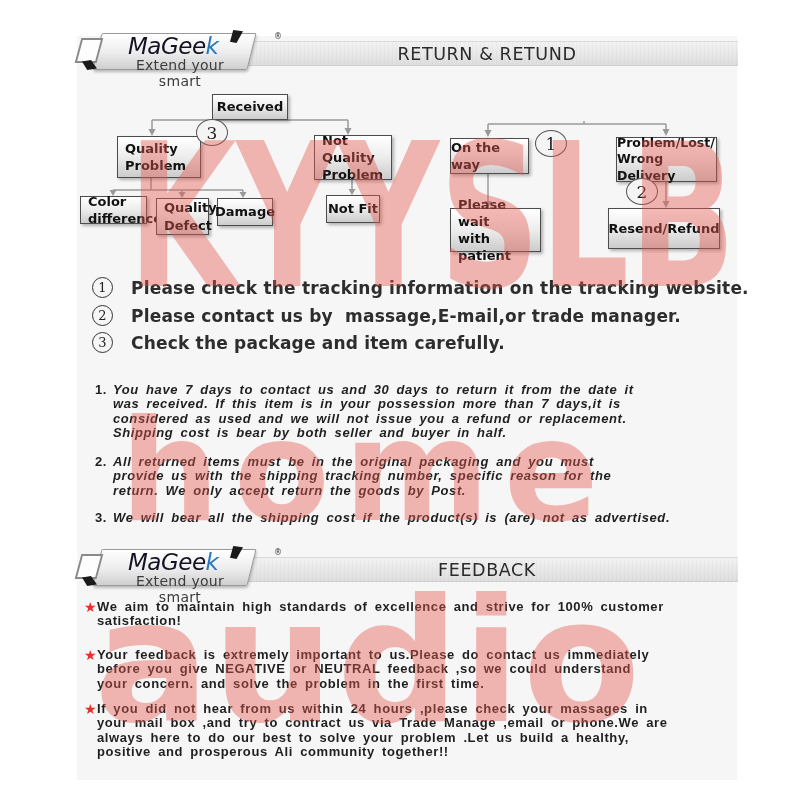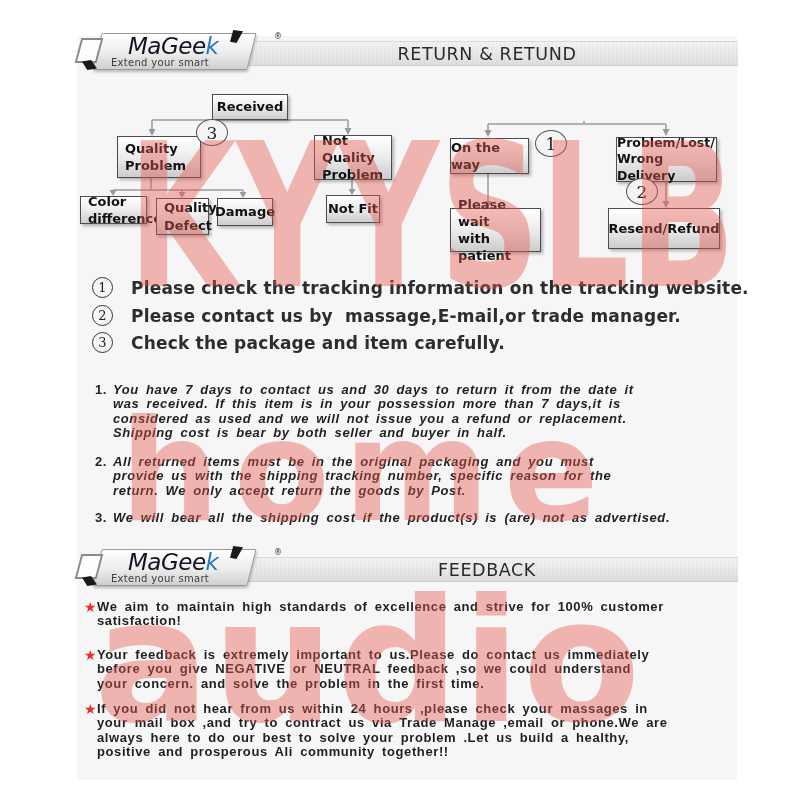--- a/index.html
+++ b/index.html
@@ -23,22 +23,22 @@
   .logo-flag{position:absolute;left:1px;top:5px;width:18px;height:21px;background:#fdfdfd;
         border:2px solid #8a8a8a;transform:skewX(-15deg);}
   .logo-banner{position:absolute;left:20px;top:0;width:153px;height:35px;
         background:linear-gradient(180deg,#ffffff 0%,#ececec 55%,#cfcfcf 100%);
         border:1px solid #9a9a9a;transform:skewX(-14deg);border-radius:2px;
         box-shadow:1px 2px 3px rgba(0,0,0,0.25);}
   .logo-name{position:absolute;left:51px;top:0px;width:120px;font-family:"DejaVu Sans",sans-serif;
         font-weight:normal;font-style:italic;font-size:23px;color:#121222;letter-spacing:-0.5px;}
   .logo-accent{color:#2878bc;}
   .logo-reg{position:absolute;left:146px;top:-1px;font-size:8px;font-style:normal;color:#333;}
-  .logo-tagline{position:absolute;left:28px;top:24px;width:110px;text-align:center;
-        font-size:10px;color:#3c3c3c;letter-spacing:0.3px;}
+  .logo-tagline{position:absolute;left:48px;top:24px;width:110px;text-align:center;
+        font-size:14px;color:#3c3c3c;letter-spacing:0.3px;}
   .logo-tri-tr{position:absolute;left:153px;top:-3px;width:13px;height:13px;background:#1a1a1a;
         clip-path:polygon(25% 0,100% 10%,50% 100%,0 90%);}
   .logo-tri-bl{position:absolute;left:5px;top:27px;width:15px;height:10px;background:#1a1a1a;
         clip-path:polygon(0 15%,60% 0,100% 85%,35% 100%);}
 
   
   .fbox{position:absolute;border:1px solid #4c4c4c;
         background:linear-gradient(180deg,#ffffff 0%,#ececec 50%,#cccccc 100%);
         box-shadow:2px 2px 3px rgba(0,0,0,0.28);
         font-weight:bold;font-size:13px;color:#111;line-height:1.32;

